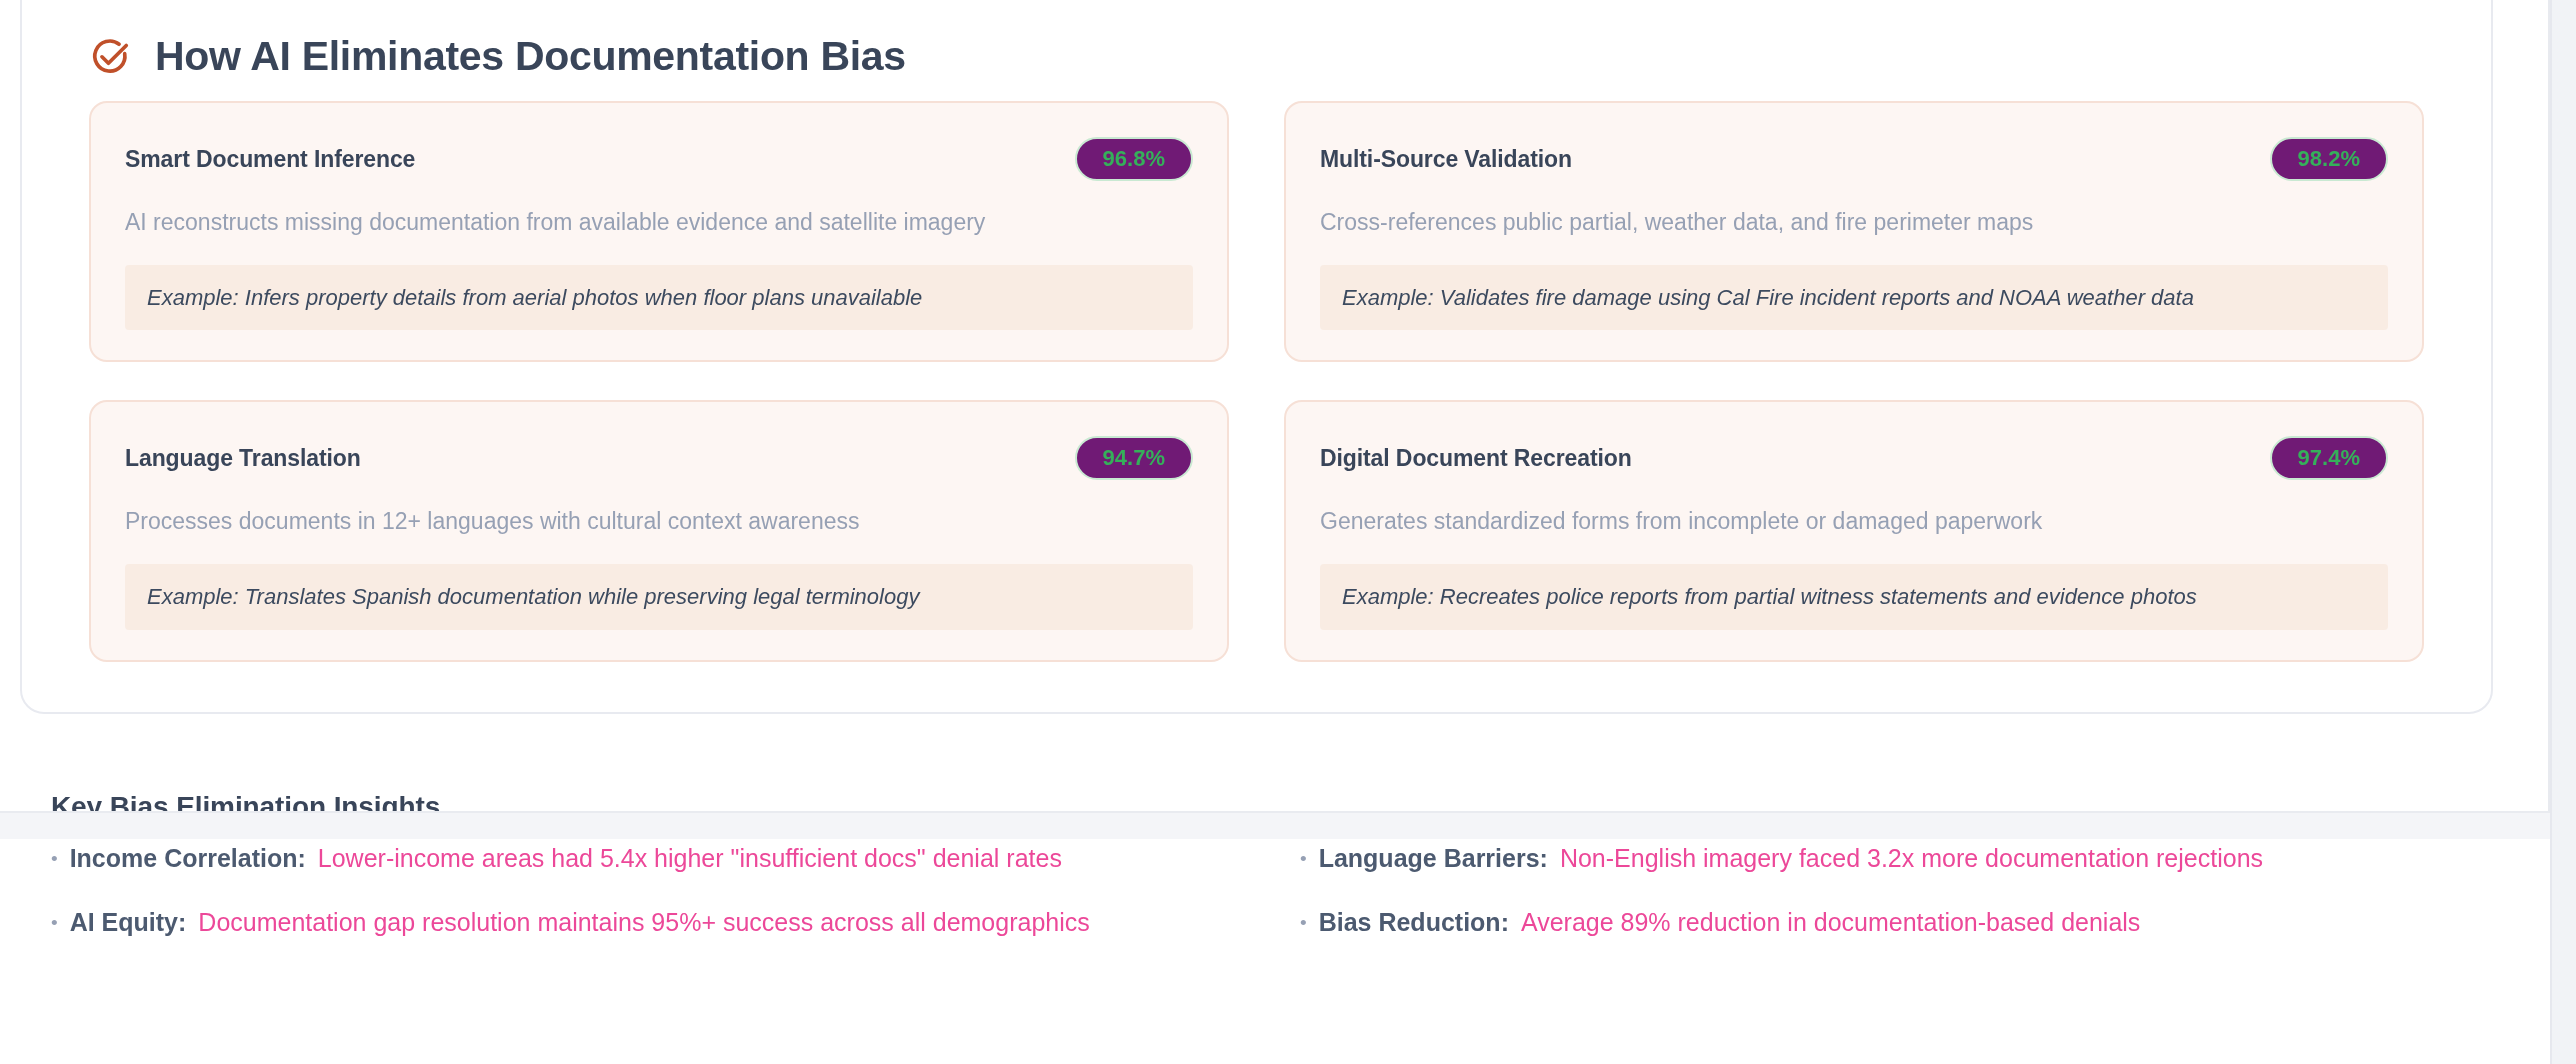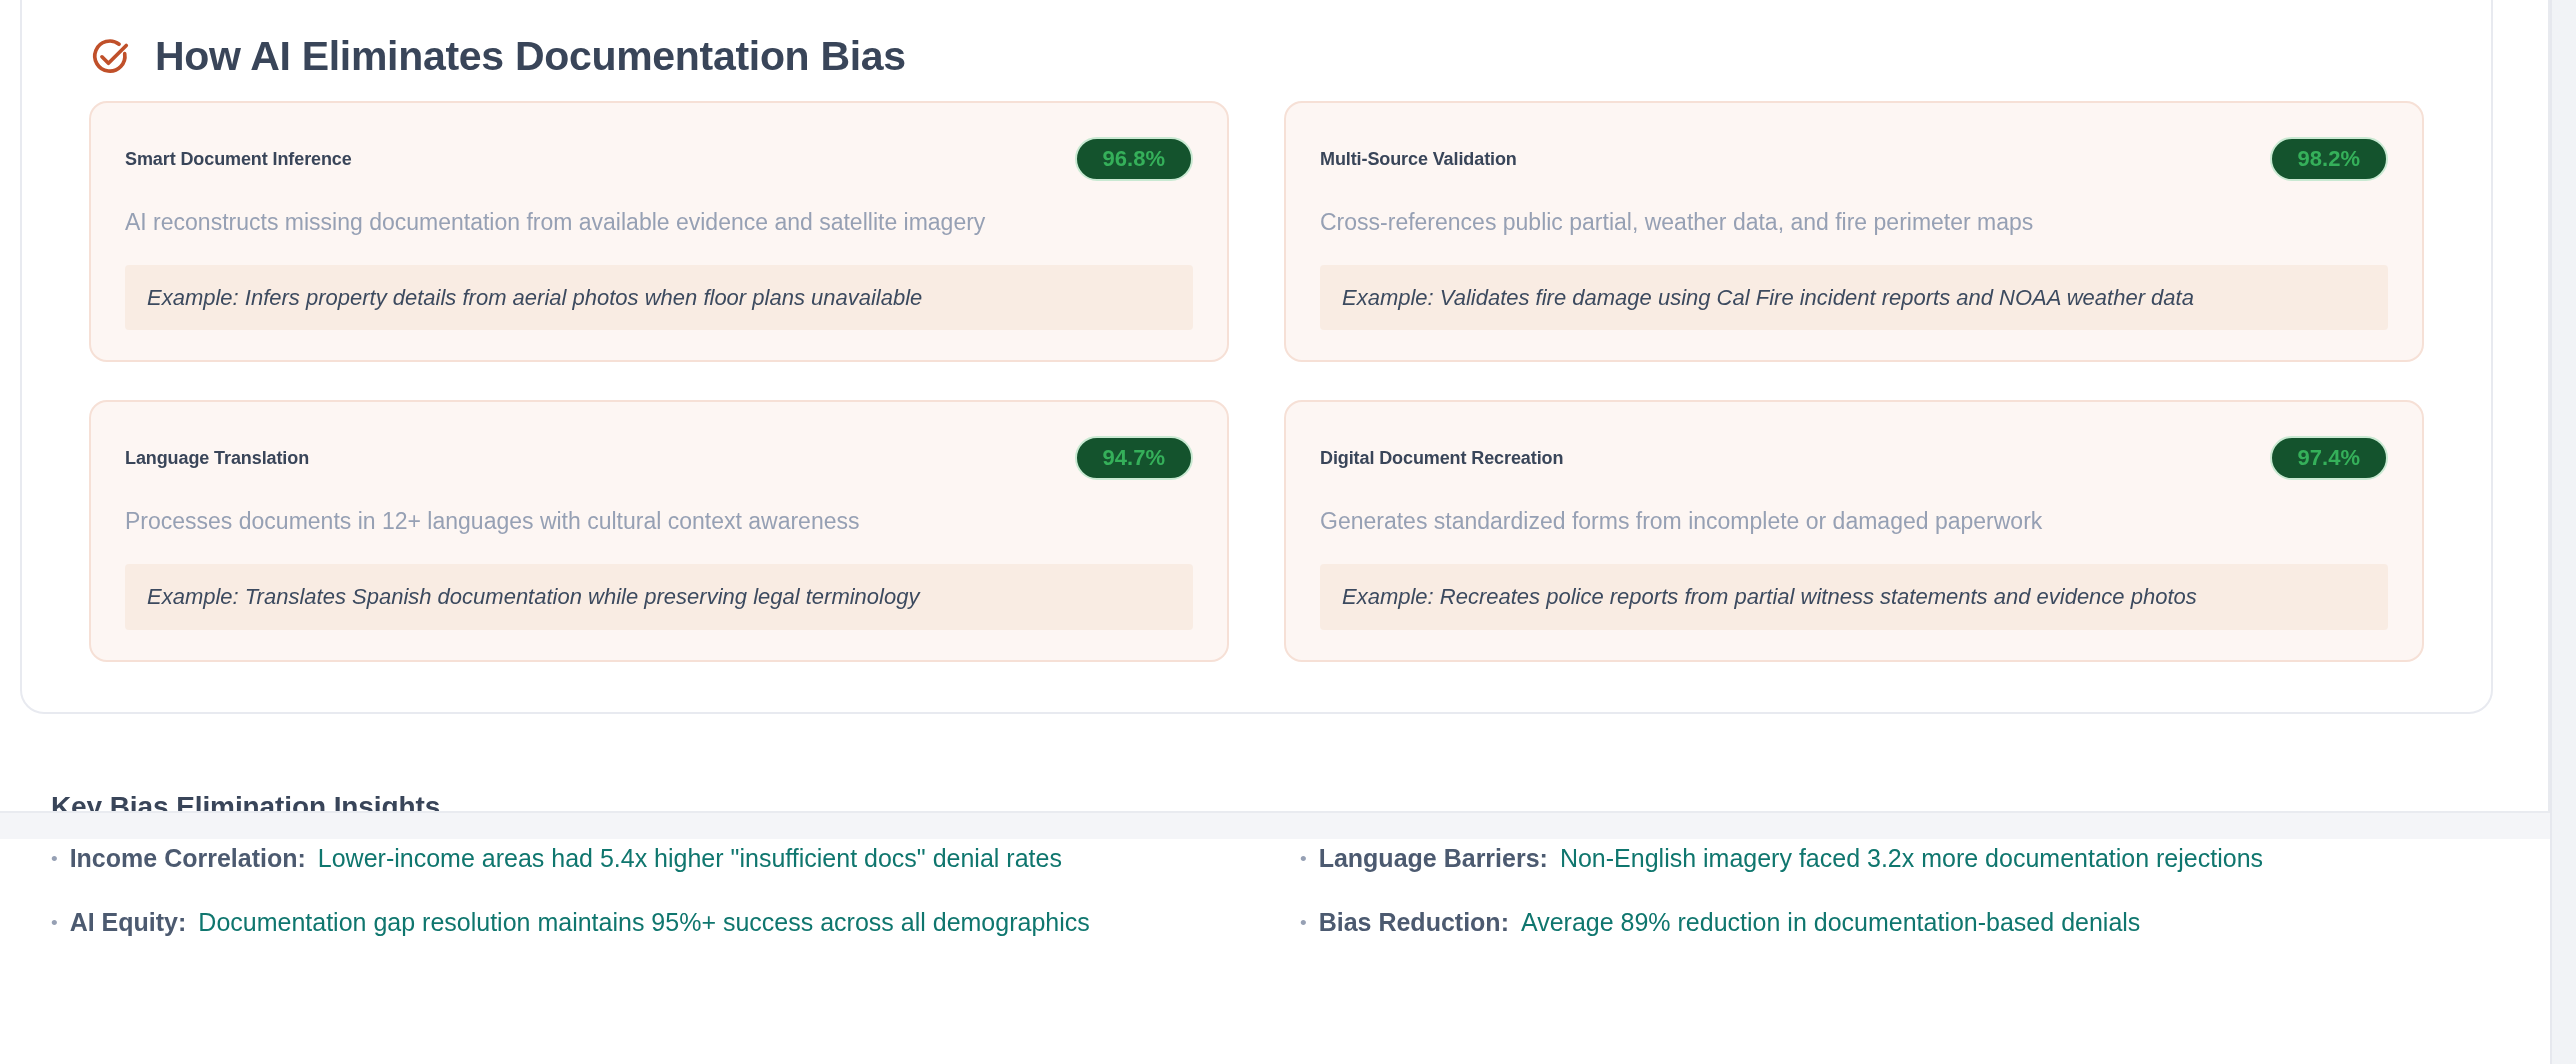--- a/index.html
+++ b/index.html
@@ -114,32 +114,32 @@
   }
 
   .card-top {
     display: flex;
     align-items: center;
     justify-content: space-between;
     gap: 20px;
   }
 
   .card-title {
-    font-size: 18px;
+    font-size: 23px;
     font-weight: bold;
     color: #394559;
     letter-spacing: -0.1px;
     white-space: nowrap;
   }
 
   .accuracy-badge {
     font-size: 22px;
     font-weight: bold;
     color: #35b05a;
-    background: #14532d;
+    background: #701a75;
     border: 2px solid #c9e9d2;
     border-radius: 988px;
     padding: 9px 26px;
     white-space: nowrap;
     line-height: 1;
   }
 
   .card-desc {
     margin-top: 27px;
     font-size: 23px;
@@ -199,21 +199,21 @@
     position: relative;
     top: -2px;
   }
 
   .insight-label {
     font-weight: bold;
     color: #4c5a70;
     flex: 0 0 auto;
   }
 
-  .insight-text { color: #0f766e; }
+  .insight-text { color: #ec4899; }
 </style>
 </head>
 <body>
 
 <div class="viewport">
 
   <div class="page-column">
 
     <section class="panel">
 

